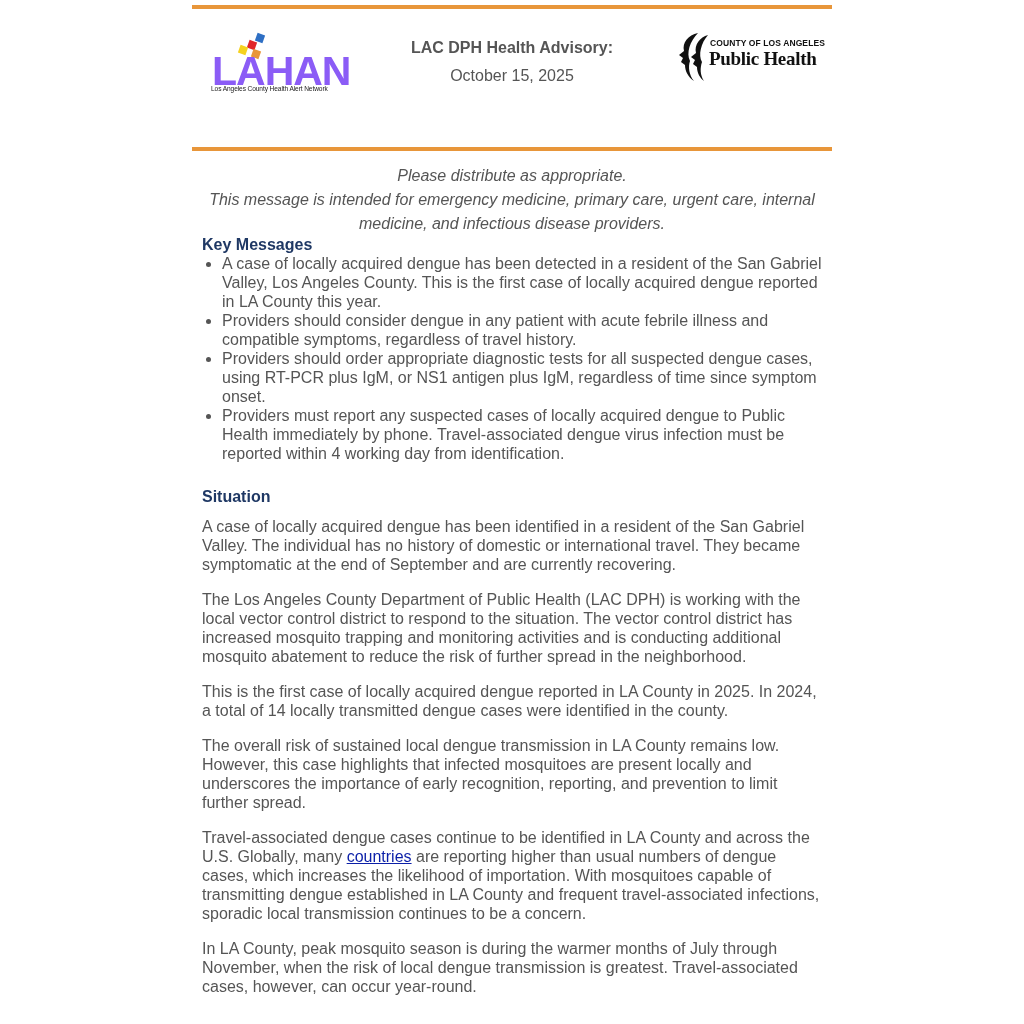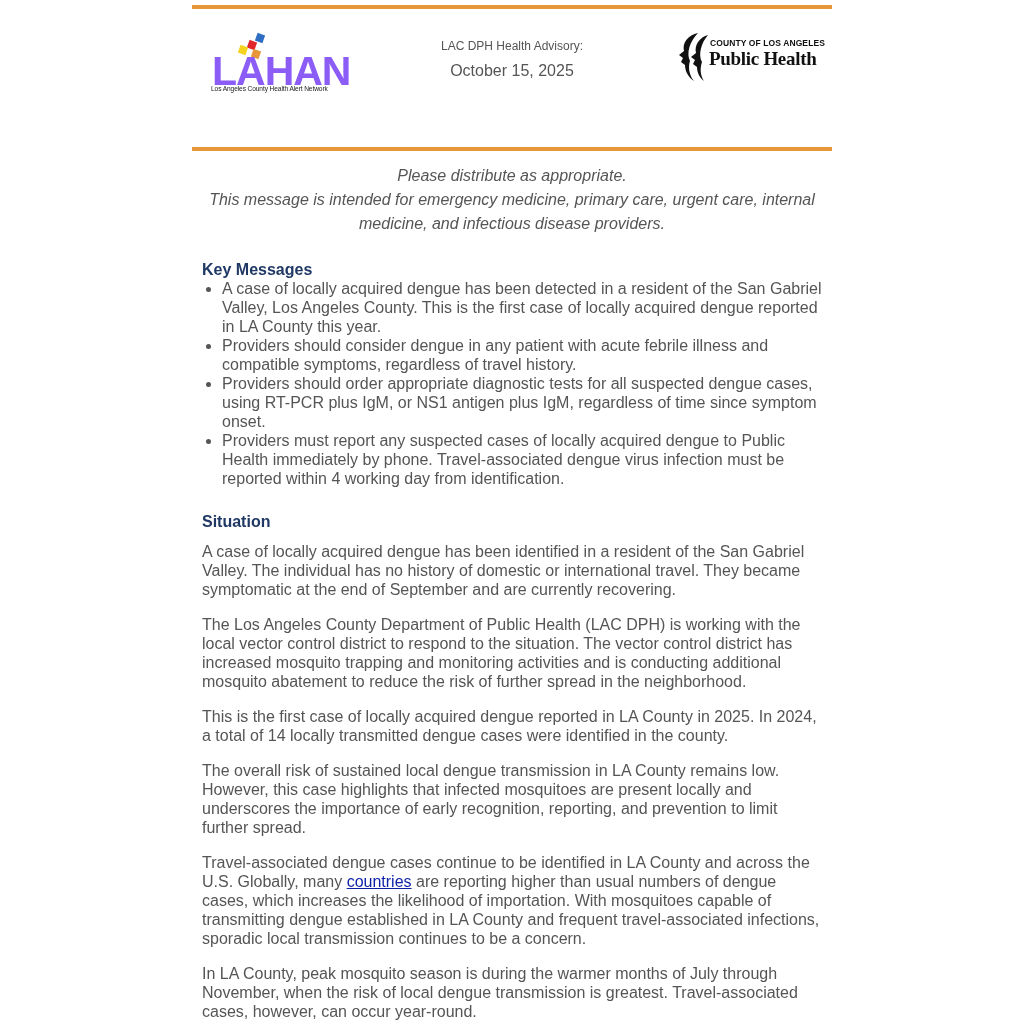--- a/index.html
+++ b/index.html
@@ -8,31 +8,31 @@
     .page { position: absolute; left: 192px; top: 0; width: 640px; }
     .rule { height: 4px; background: #e8963a; width: 640px; }
     .rule.top { margin-top: 5px; }
     .header { position: relative; height: 138px; }
     .lahan-logo { position: absolute; left: 18px; top: 22px; width: 126px; height: 64px; }
     .lahan-squares { position: absolute; left: 24px; top: 0; width: 34px; height: 28px; }
     .sq { position: absolute; width: 8px; height: 8px; transform: rotate(20deg); }
     .lahan-word { position: absolute; left: 2px; top: 20px; font-family: "Liberation Sans", sans-serif; font-weight: bold; font-size: 41px; letter-spacing: -1px; color: #8b5cf6; line-height: 1; }
     .lahan-sub { position: absolute; left: 1px; top: 54px; font-size: 6.6px; color: #222; white-space: nowrap; letter-spacing: -0.1px; }
     .title-block { position: absolute; left: 170px; top: 30px; width: 300px; text-align: center; color: #555; }
-    .title-block .t1 { font-weight: normal; font-size: 12px; margin-bottom: 9px; }
+    .title-block .t1 { font-weight: bold; font-size: 16px; }
     .title-block .t2 { font-size: 16px; line-height: 19px; }
-    .title-block .t3 { font-size: 16px; }
+    .title-block .t3 { font-size: 16px; margin-top: 10px; }
     .ph-logo { position: absolute; left: 484px; top: 22px; width: 156px; height: 56px; }
     .ph-heads { position: absolute; left: 0; top: 0; width: 36px; height: 52px; }
     .ph-county { position: absolute; left: 34px; top: 7px; font-size: 8.5px; font-weight: bold; color: #111; white-space: nowrap; letter-spacing: 0.1px; }
     .ph-name { position: absolute; left: 33px; top: 17px; font-size: 19px; font-weight: bold; color: #111; white-space: nowrap; letter-spacing: -0.3px; font-family: Liberation Serif, serif; }
     .intro { text-align: center; font-style: italic; font-size: 16px; line-height: 24px; color: #555; margin-top: 13px; padding: 0 10px; }
     .content { padding: 0 10px; }
     h2 { color: #1f3864; font-size: 16px; font-weight: bold; }
-    .km-heading { margin-top: 25px; }
+    .km-heading { }
     ul { margin-top: 0; padding-left: 20px; list-style: disc; }
     li { font-size: 16px; line-height: 19px; color: #555; }
     .sit-heading { margin-top: 25px; }
     p { font-size: 16px; line-height: 19px; color: #555; margin-top: 16px; }
     .sit-heading + p { margin-top: 11px; }
     a { color: #0b1fa8; text-decoration: underline; }
   </style>
 </head>
 <body>
 

